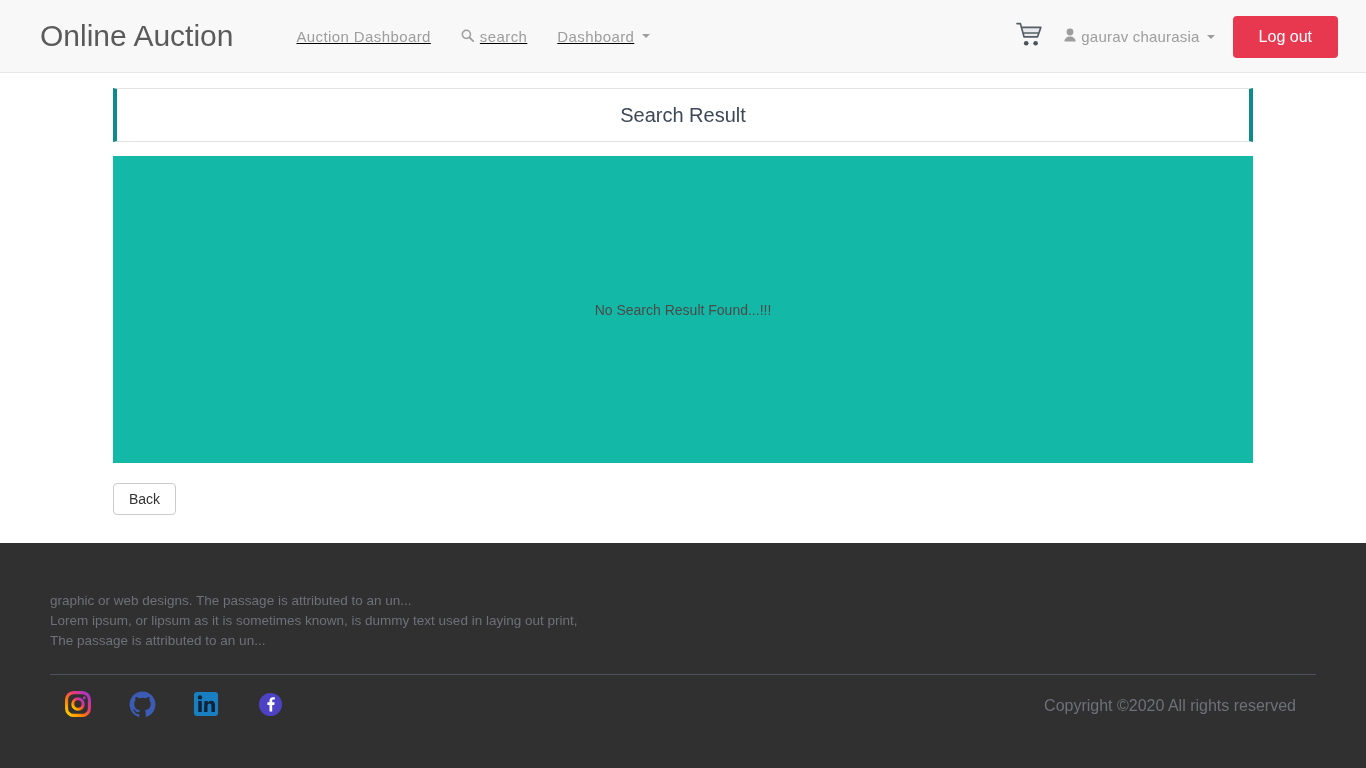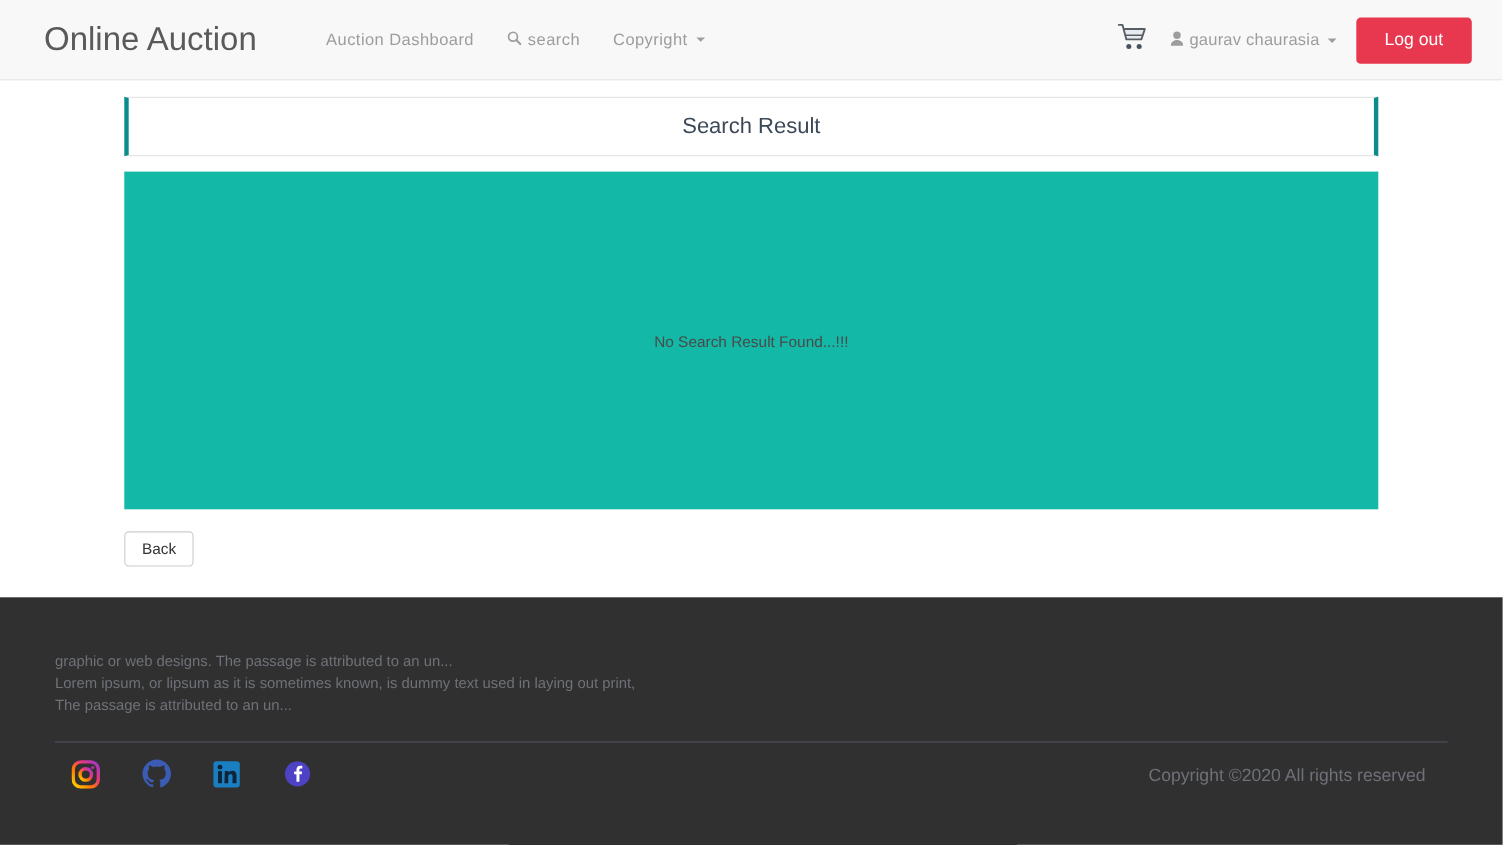--- a/index.html
+++ b/index.html
@@ -27,20 +27,21 @@
     font-weight: normal;
     line-height: 1;
     letter-spacing: 0px;
     white-space: nowrap;
   }
   .nav-links {
     display: flex;
     align-items: center;
     margin-left: 48px;
     gap: 0px;
+    text-decoration: underline;
   }
   .nav-link {
     color: #9d9d9d;
     font-size: 15px;
     padding: 0 15px;
     text-decoration: none;
     white-space: nowrap;
     display: flex;
     align-items: center;
     gap: 6px;
@@ -193,21 +194,21 @@
     <a class="nav-link">
       <span>
         <svg width="13" height="13" viewBox="0 0 16 16" fill="none">
           <circle cx="6.6" cy="6.6" r="5" stroke="#9d9d9d" stroke-width="1.9"></circle>
           <line x1="10.3" y1="10.3" x2="15" y2="15" stroke="#9d9d9d" stroke-width="2.2" stroke-linecap="round"></line>
         </svg>
       </span>
       <span>search</span>
     </a>
     <a class="nav-link">
-      <span>Copyright</span>
+      <span>Dashboard</span>
       <span class="caret"></span>
     </a>
   </div>
 
   <div class="nav-right">
     <a class="cart-btn">
       <span>
         <svg width="28" height="26" viewBox="0 0 28 26" fill="none">
           <path d="M1 1.6h3.4l3.6 13.2h13.6l3.2-9.4H6.6" stroke="#555e66" stroke-width="1.7" stroke-linecap="round" stroke-linejoin="round" fill="#e9eaec"></path>
           <line x1="7.2" y1="11" x2="22.6" y2="11" stroke="#555e66" stroke-width="1.5"></line>

